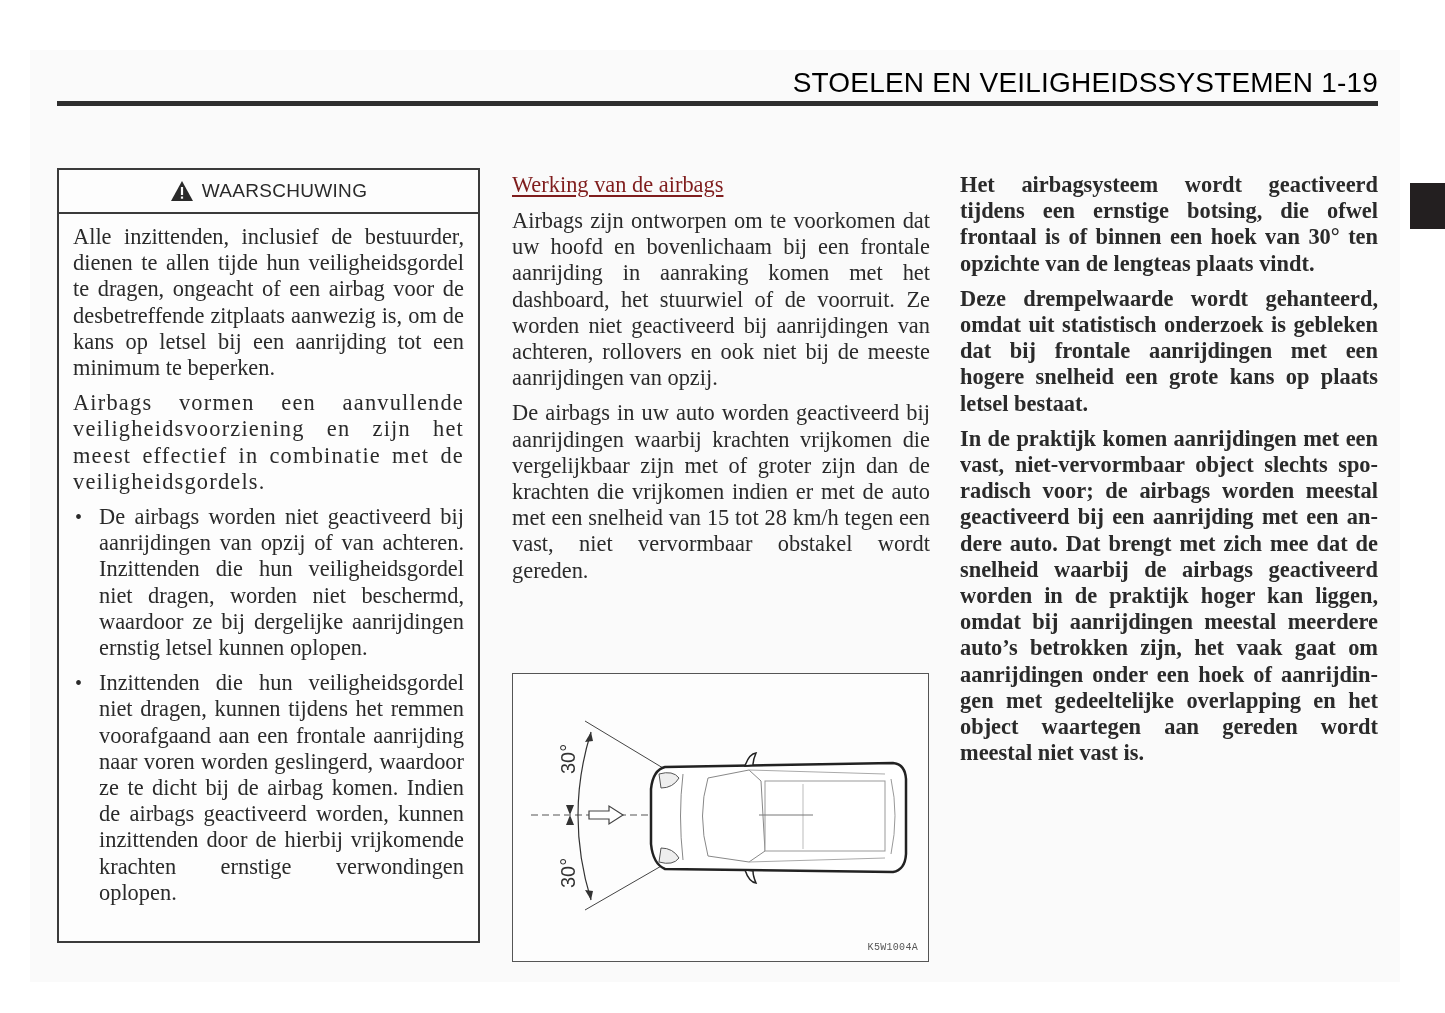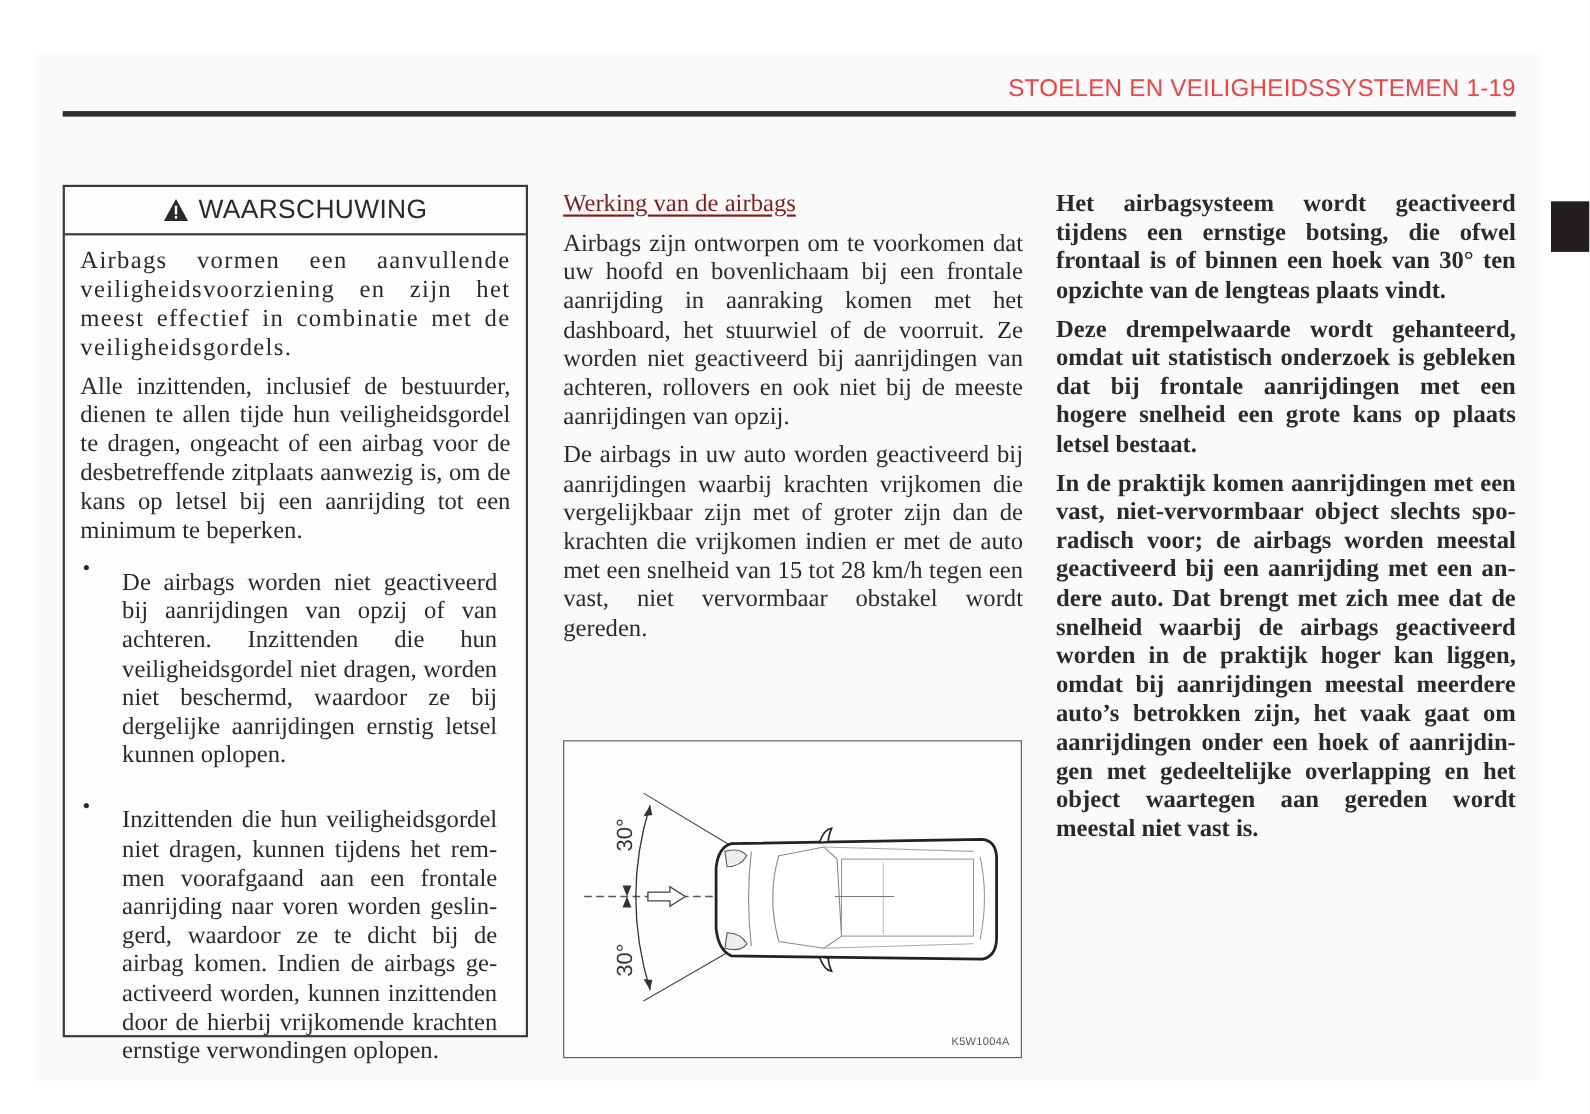--- a/index.html
+++ b/index.html
@@ -9,64 +9,64 @@
     font-family:"Liberation Serif", "DejaVu Serif", serif;
     color:#2a2a2a;
   }
   .page {
     position:absolute; left:30px; top:50px; width:1370px; height:932px;
     background:#fafafa;
   }
   .running-head {
     position:absolute; right:67px; top:67px;
     font-family:"Liberation Sans", "DejaVu Sans", sans-serif;
-    font-size:22px; letter-spacing:0.2px; color:#ef4444;
+    font-size:28px; letter-spacing:0.2px; color:#000000;
     white-space:nowrap;
   }
   .head-rule {
     position:absolute; left:57px; top:101px; width:1321px; height:5px;
     background:#2e2e2e;
   }
   .thumb-tab {
     position:absolute; left:1410px; top:183px; width:35px; height:46px;
     background:#231f20;
   }
   .warn-box {
     position:absolute; left:57px; top:168px; width:419px; height:771px;
     border:2px solid #3a3a3a; background:#fdfdfd;
   }
   .warn-head {
     height:42px; border-bottom:2px solid #3a3a3a;
     display:flex; align-items:center; justify-content:center; gap:8px;
     font-family:"Liberation Sans", "DejaVu Sans", sans-serif;
-    font-size:24px; color:#2a2a2a; letter-spacing:0.3px;
+    font-size:19px; color:#2a2a2a; letter-spacing:0.3px;
   }
   .warn-head svg { width:24px; height:22px; }
   .warn-body { padding:10px 14px 0 14px; }
   .p {
     font-size:22.4px; line-height:26.2px; text-align:justify; margin:0 0 9px 0;
     hyphens:manual;
   }
   .bul { display:flex; margin:0 0 9px 0; }
   .bul .dot { width:24px; flex:0 0 24px; font-size:20px; line-height:26.2px; padding-left:2px; }
-  .bul .p { margin:12px; flex:1; }
+  .bul .p { margin:0; flex:1; }
   .col2 { position:absolute; left:512px; top:172px; width:418px; }
   .col3 { position:absolute; left:960px; top:172px; width:418px;font-weight:bold; }
   .sec-title {
     font-size:22.4px; line-height:26px; text-decoration:underline;
     text-underline-offset:3px; margin:0 0 10px 0; color:#7f1d1d;
   }
   .figure {
     position:absolute; left:512px; top:673px; width:415px; height:287px;
     border:1.5px solid #555; background:#fdfdfd;
   }
   .figure svg { position:absolute; left:0; top:0; }
   .fig-code {
     position:absolute; right:10px; bottom:8px;
-    font-family:Liberation Sans, sans-serif;
+    font-family:Liberation Mono, monospace;
     font-size:10px; color:#555; letter-spacing:0.3px;text-align:center;
   }
 </style>
 </head>
 <body>
 
 <div class="page"></div>
 
 <div class="running-head">STOELEN EN VEILIGHEIDSSYSTEMEN 1-19</div>
 <div class="head-rule"></div>
@@ -75,22 +75,22 @@
 <div class="warn-box">
   <div class="warn-head">
     <svg viewBox="0 0 24 22">
       <path d="M12 1 L23 21 L1 21 Z" fill="#2a2a2a"></path>
       <rect x="10.9" y="7" width="2.2" height="8" fill="#fdfdfd"></rect>
       <rect x="10.9" y="16.5" width="2.2" height="2.2" fill="#fdfdfd"></rect>
     </svg>
     <span>WAARSCHUWING</span>
   </div>
   <div class="warn-body">
+    <p class="p">Alle inzittenden, inclusief de bestuurder, dienen te allen tijde hun veiligheidsgor­del te dragen, ongeacht of een airbag voor de desbetreffende zitplaats aanwe­zig is, om de kans op letsel bij een aan­rijding tot een minimum te beperken.</p>
     <p class="p" style="letter-spacing:1.2px; word-spacing:4px;">Airbags vormen een aanvullende veiligheidsvoorziening en zijn het meest effectief in combinatie met de veiligheids­gordels.</p>
-    <p class="p">Alle inzittenden, inclusief de bestuurder, dienen te allen tijde hun veiligheidsgor­del te dragen, ongeacht of een airbag voor de desbetreffende zitplaats aanwe­zig is, om de kans op letsel bij een aan­rijding tot een minimum te beperken.</p>
     <div class="bul">
       <span class="dot">•</span>
       <p class="p">De airbags worden niet geactiveerd bij aanrijdingen van opzij of van achte­ren. Inzittenden die hun veiligheids­gordel niet dragen, worden niet be­schermd, waardoor ze bij dergelijke aanrijdingen ernstig letsel kunnen oplopen.</p>
     </div>
     <div class="bul">
       <span class="dot">•</span>
       <p class="p">Inzittenden die hun veiligheidsgordel niet dragen, kunnen tijdens het rem­men voorafgaand aan een frontale aanrijding naar voren worden geslin­gerd, waardoor ze te dicht bij de airbag komen. Indien de airbags ge­activeerd worden, kunnen inzittenden door de hierbij vrijkomende krachten ernstige verwondingen oplopen.</p>
     </div>
   </div>
 </div>

